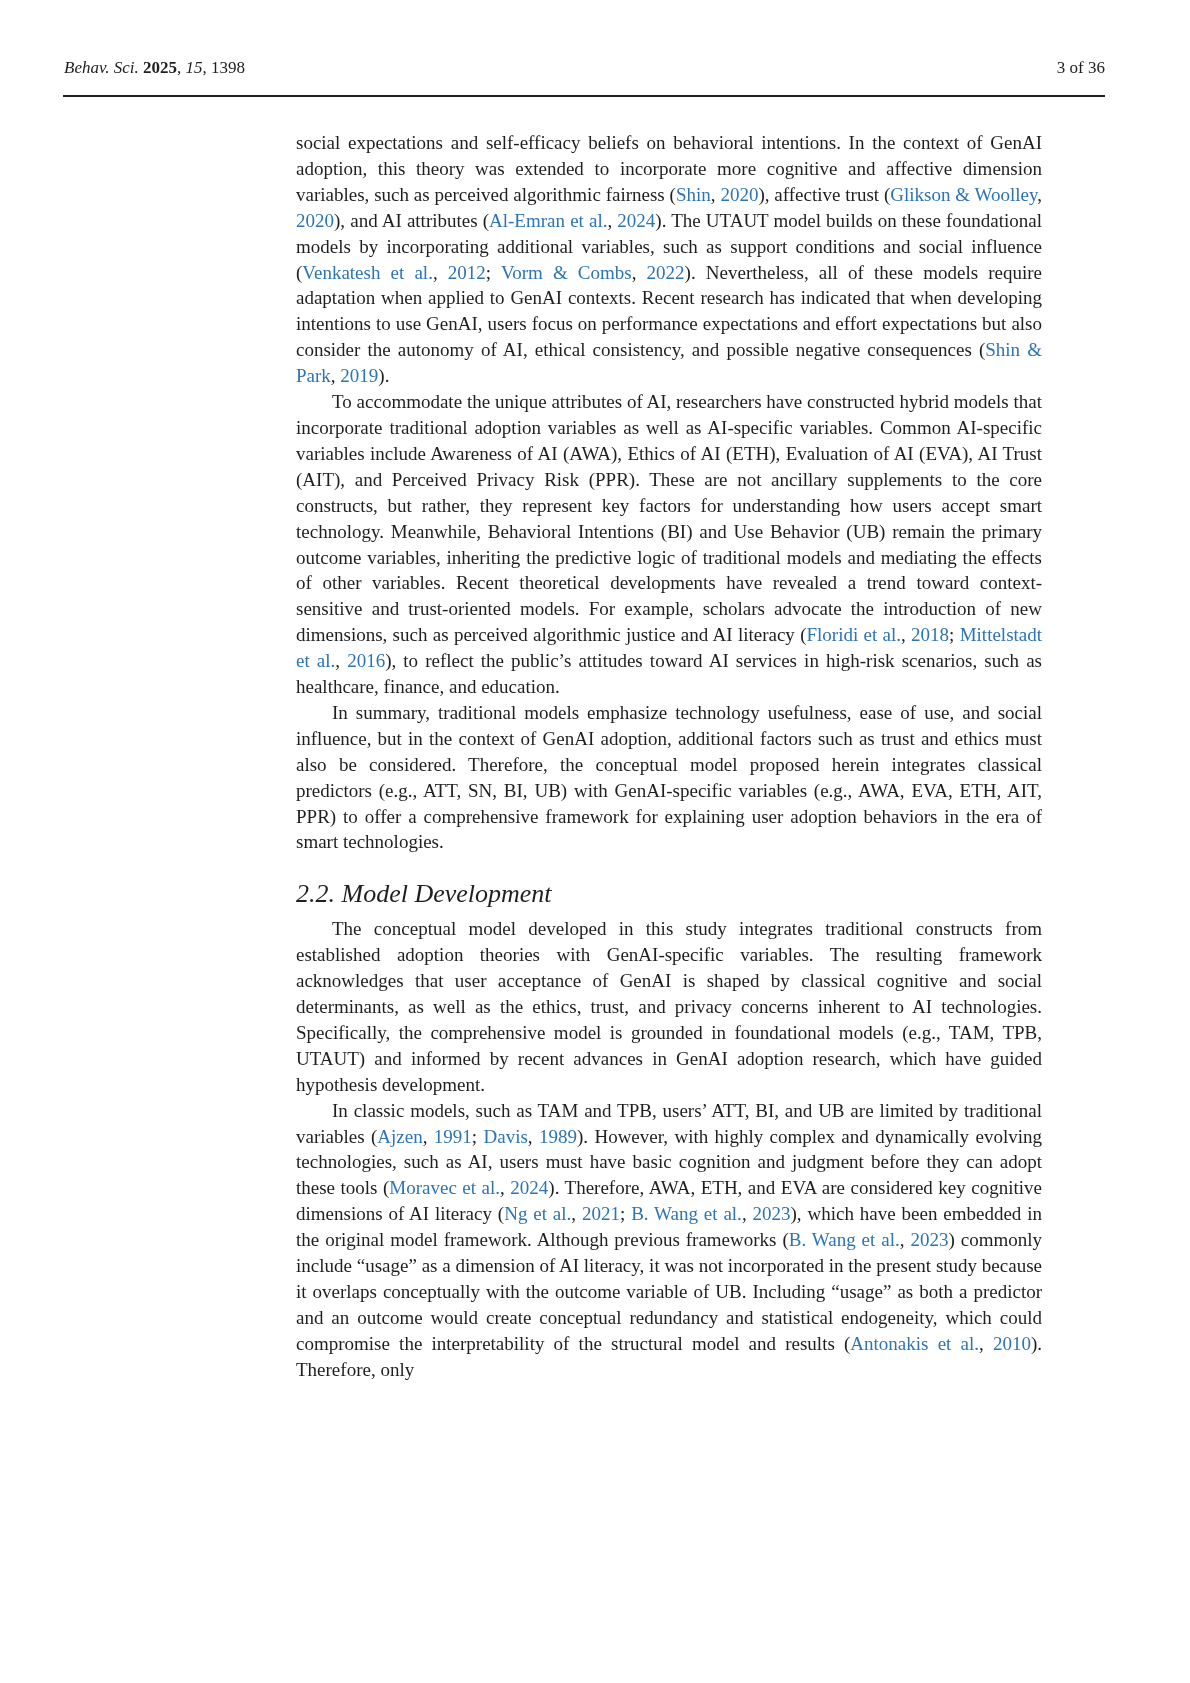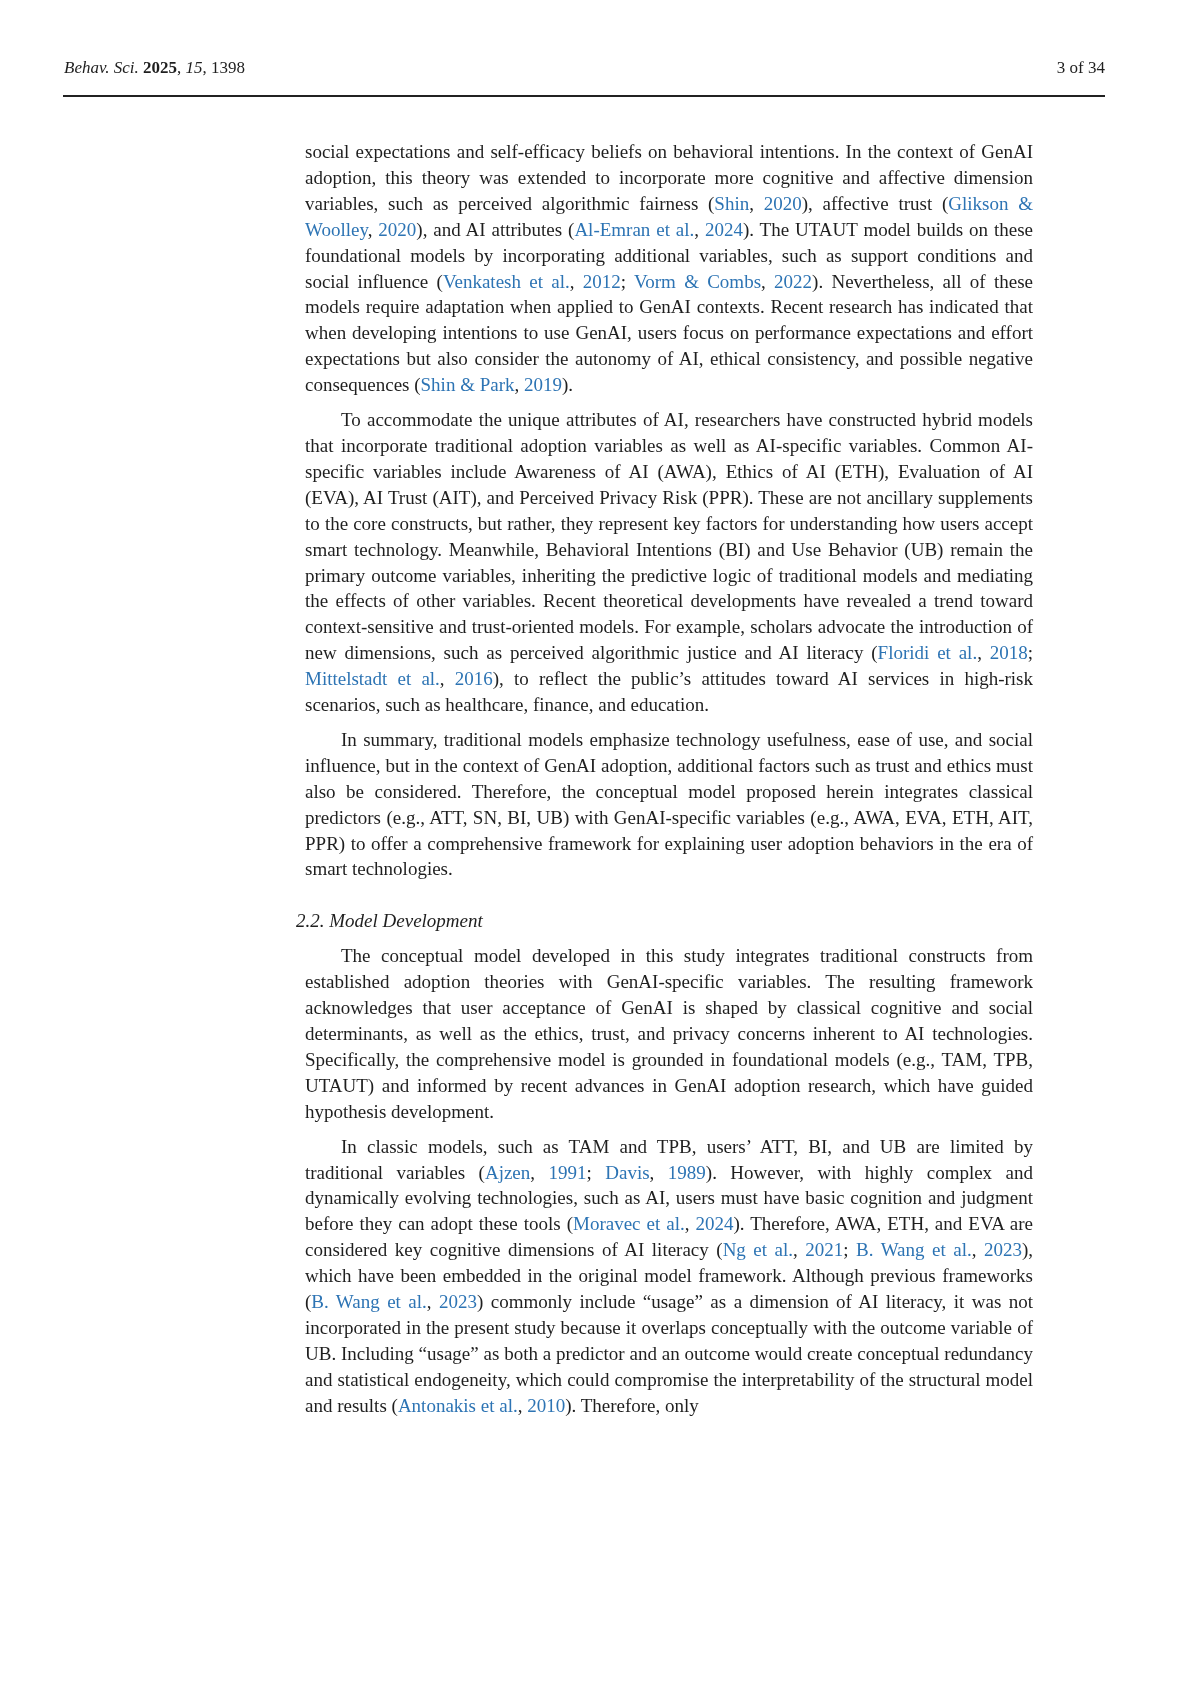--- a/index.html
+++ b/index.html
@@ -40,41 +40,41 @@
     position: absolute;
     left: 296px;
     top: 130px;
     width: 746px;
     font-size: 19px;
     line-height: 25.9px;
     text-align: justify;
     hyphens: auto;
     -webkit-hyphens: auto;
   }
-  .para { margin: 9px; padding: 0; }
+  .para { margin: 0; padding: 0; }
   .para.indent { text-indent: 36px; }
   .section {
-    font-size: 19px;
+    font-size: 26px;
     font-weight: normal;
     margin: 26px 0 9px 0;
     text-align: left;
   }
   .section.italic { font-style: italic; }
   .cite {
     text-decoration: none;
     cursor: pointer;
   }
 </style>
 </head>
 <body>
 
 <div class="page">
   <header class="running-head">
     <div class="rh-left" id="rh-left"><span class="it">Behav. Sci. </span><span class="bd">2025</span><span>, </span><span class="it">15</span><span>, 1398</span></div>
-    <div class="rh-right">3 of 34</div>
+    <div class="rh-right">3 of 36</div>
   </header>
   <div class="header-rule"></div>
   <main class="article-body" id="article-body">
       <p class="para"><span>social expectations and self-efficacy beliefs on behavioral intentions. In the context of GenAI adoption, this theory was extended to incorporate more cognitive and affective dimension variables, such as perceived algorithmic fairness (</span><a class="cite" href="#" style="color: rgb(45, 116, 180);">Shin</a><span>, </span><a class="cite" href="#" style="color: rgb(45, 116, 180);">2020</a><span>), affective trust (</span><a class="cite" href="#" style="color: rgb(45, 116, 180);">Glikson &amp; Woolley</a><span>, </span><a class="cite" href="#" style="color: rgb(45, 116, 180);">2020</a><span>), and AI attributes (</span><a class="cite" href="#" style="color: rgb(45, 116, 180);">Al-Emran et al.</a><span>, </span><a class="cite" href="#" style="color: rgb(45, 116, 180);">2024</a><span>). The UTAUT model builds on these foundational models by incorporating additional variables, such as support conditions and social influence (</span><a class="cite" href="#" style="color: rgb(45, 116, 180);">Venkatesh et al.</a><span>, </span><a class="cite" href="#" style="color: rgb(45, 116, 180);">2012</a><span>; </span><a class="cite" href="#" style="color: rgb(45, 116, 180);">Vorm &amp; Combs</a><span>, </span><a class="cite" href="#" style="color: rgb(45, 116, 180);">2022</a><span>). Nevertheless, all of these models require adaptation when applied to GenAI contexts. Recent research has indicated that when developing intentions to use GenAI, users focus on performance expectations and effort expectations but also consider the autonomy of AI, ethical consistency, and possible negative consequences (</span><a class="cite" href="#" style="color: rgb(45, 116, 180);">Shin &amp; Park</a><span>, </span><a class="cite" href="#" style="color: rgb(45, 116, 180);">2019</a><span>).</span></p>
       <p class="para indent"><span>To accommodate the unique attributes of AI, researchers have constructed hybrid models that incorporate traditional adoption variables as well as AI-specific variables. Common AI-specific variables include Awareness of AI (AWA), Ethics of AI (ETH), Evaluation of AI (EVA), AI Trust (AIT), and Perceived Privacy Risk (PPR). These are not ancillary supplements to the core constructs, but rather, they represent key factors for understanding how users accept smart technology. Meanwhile, Behavioral Intentions (BI) and Use Behavior (UB) remain the primary outcome variables, inheriting the predictive logic of traditional models and mediating the effects of other variables. Recent theoretical developments have revealed a trend toward context-sensitive and trust-oriented models. For example, scholars advocate the introduction of new dimensions, such as perceived algorithmic justice and AI literacy (</span><a class="cite" href="#" style="color: rgb(45, 116, 180);">Floridi et al.</a><span>, </span><a class="cite" href="#" style="color: rgb(45, 116, 180);">2018</a><span>; </span><a class="cite" href="#" style="color: rgb(45, 116, 180);">Mittelstadt et al.</a><span>, </span><a class="cite" href="#" style="color: rgb(45, 116, 180);">2016</a><span>), to reflect the public’s attitudes toward AI services in high-risk scenarios, such as healthcare, finance, and education.</span></p>
       <p class="para indent"><span>In summary, traditional models emphasize technology usefulness, ease of use, and social influence, but in the context of GenAI adoption, additional factors such as trust and ethics must also be considered. Therefore, the conceptual model proposed herein integrates classical predictors (e.g., ATT, SN, BI, UB) with GenAI-specific variables (e.g., AWA, EVA, ETH, AIT, PPR) to offer a comprehensive framework for explaining user adoption behaviors in the era of smart technologies.</span></p>
       <h3 class="section italic">2.2. Model Development</h3>
       <p class="para indent"><span>The conceptual model developed in this study integrates traditional constructs from established adoption theories with GenAI-specific variables. The resulting framework acknowledges that user acceptance of GenAI is shaped by classical cognitive and social determinants, as well as the ethics, trust, and privacy concerns inherent to AI technologies. Specifically, the comprehensive model is grounded in foundational models (e.g., TAM, TPB, UTAUT) and informed by recent advances in GenAI adoption research, which have guided hypothesis development.</span></p>
       <p class="para indent"><span>In classic models, such as TAM and TPB, users’ ATT, BI, and UB are limited by traditional variables (</span><a class="cite" href="#" style="color: rgb(45, 116, 180);">Ajzen</a><span>, </span><a class="cite" href="#" style="color: rgb(45, 116, 180);">1991</a><span>; </span><a class="cite" href="#" style="color: rgb(45, 116, 180);">Davis</a><span>, </span><a class="cite" href="#" style="color: rgb(45, 116, 180);">1989</a><span>). However, with highly complex and dynamically evolving technologies, such as AI, users must have basic cognition and judgment before they can adopt these tools (</span><a class="cite" href="#" style="color: rgb(45, 116, 180);">Moravec et al.</a><span>, </span><a class="cite" href="#" style="color: rgb(45, 116, 180);">2024</a><span>). Therefore, AWA, ETH, and EVA are considered key cognitive dimensions of AI literacy (</span><a class="cite" href="#" style="color: rgb(45, 116, 180);">Ng et al.</a><span>, </span><a class="cite" href="#" style="color: rgb(45, 116, 180);">2021</a><span>; </span><a class="cite" href="#" style="color: rgb(45, 116, 180);">B. Wang et al.</a><span>, </span><a class="cite" href="#" style="color: rgb(45, 116, 180);">2023</a><span>), which have been embedded in the original model framework. Although previous frameworks (</span><a class="cite" href="#" style="color: rgb(45, 116, 180);">B. Wang et al.</a><span>, </span><a class="cite" href="#" style="color: rgb(45, 116, 180);">2023</a><span>) commonly include “usage” as a dimension of AI literacy, it was not incorporated in the present study because it overlaps conceptually with the outcome variable of UB. Including “usage” as both a predictor and an outcome would create conceptual redundancy and statistical endogeneity, which could compromise the interpretability of the structural model and results (</span><a class="cite" href="#" style="color: rgb(45, 116, 180);">Antonakis et al.</a><span>, </span><a class="cite" href="#" style="color: rgb(45, 116, 180);">2010</a><span>). Therefore, only</span></p>
     </main>

